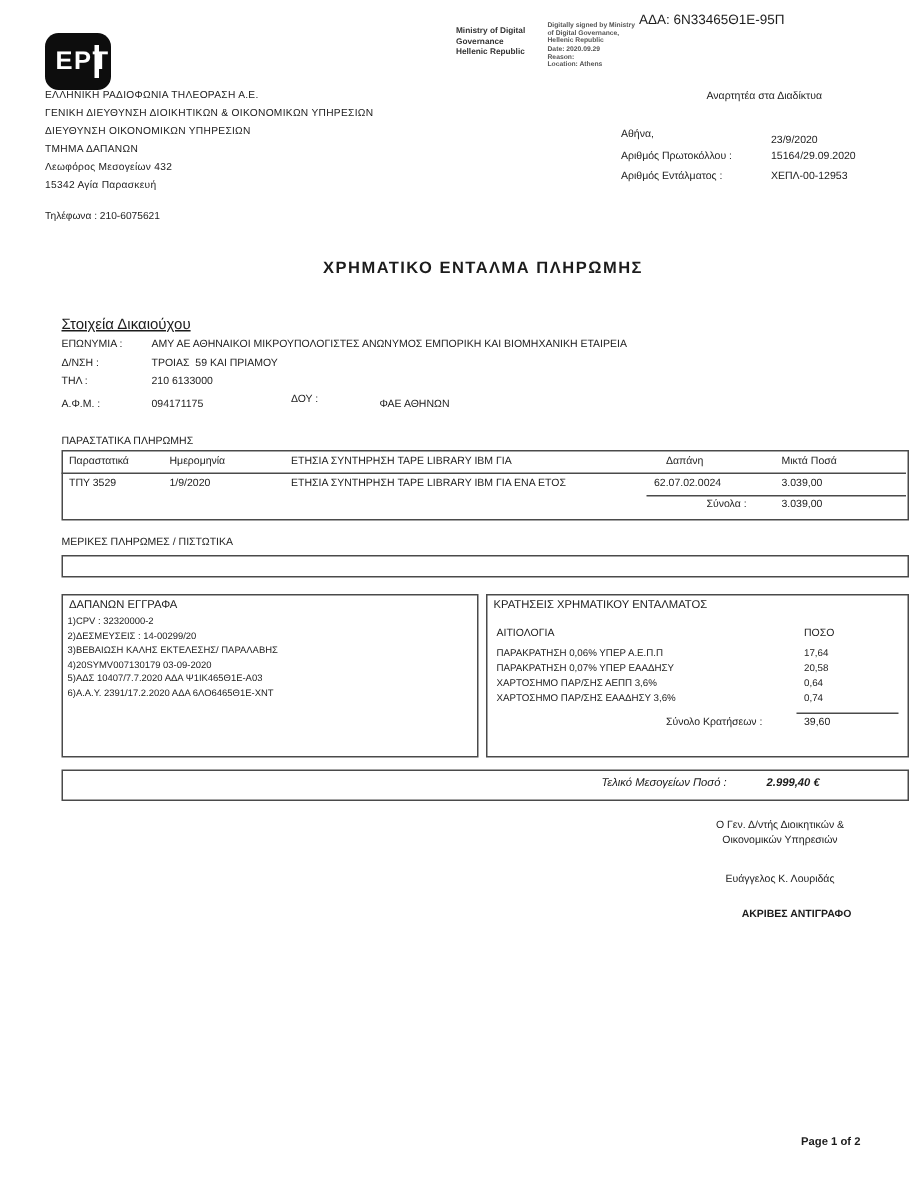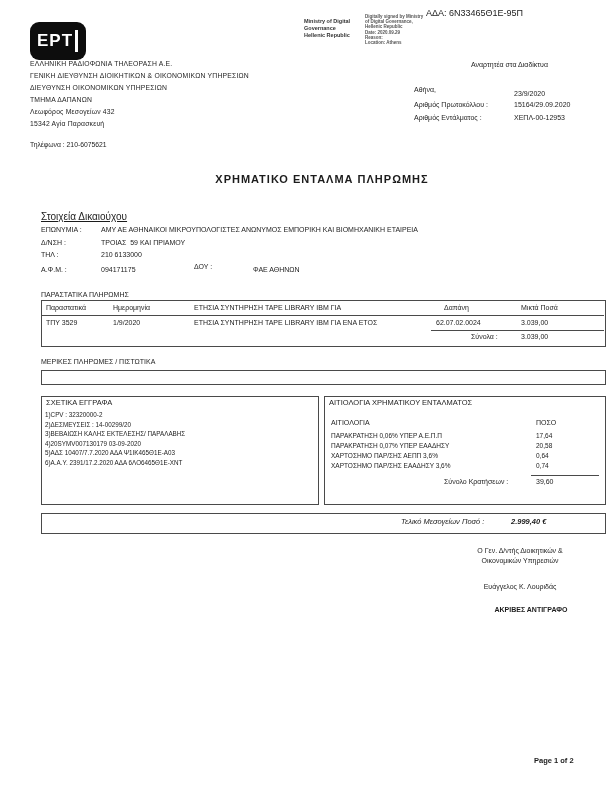--- a/index.html
+++ b/index.html
@@ -6,21 +6,21 @@
   .page{position:relative;width:612px;height:792px;background:#fff;
         font-family:"Liberation Sans",sans-serif;color:#1c1c1c;overflow:hidden;margin-left:16px;}
   .t{position:absolute;white-space:pre;font-size:7px;line-height:1.15;}
   .b{font-weight:bold;}
   .i{font-style:italic;}
   .r{text-align:left;}
   .c{text-align:center;}
   .u{text-decoration:underline;}
   .box{position:absolute;border:1px solid #4a4a4a;}
   .hl{position:absolute;border-top:1px solid #4a4a4a;height:0;}
-  .logo{position:absolute;left:14px;top:22px;width:56px;height:38px;background:#0d0d0d;border-radius:9px;}
+  .logo{position:absolute;left:14px;top:22px;width:44px;height:38px;background:#0d0d0d;border-radius:9px;}
   .logo-text{position:absolute;left:7px;top:9px;color:#fff;font-weight:bold;font-size:17px;letter-spacing:1px;}
   .logo-bar{position:absolute;right:8px;top:8px;width:3px;height:22px;background:#fff;}
   .ministry{position:absolute;left:288px;top:18px;font-size:5.5px;font-weight:bold;line-height:7px;color:#333;}
   .stamp{position:absolute;left:349px;top:14px;font-size:4.5px;line-height:5.2px;color:#555;font-weight:bold;}
   .org{position:absolute;left:14px;top:58px;font-size:6.8px;line-height:12px;letter-spacing:.2px;}
   .rel{position:absolute;left:29px;top:410px;font-size:6.3px;line-height:9.6px;}
 </style>
 </head>
 <body>
 
@@ -95,32 +95,32 @@
   <div class="t r" style="left:505px;top:319px;width:78px;">3.039,00</div>
 
   <div class="hl" style="left:415px;top:330px;width:173px;"></div>
   <div class="t" style="left:455px;top:333px;">Σύνολα :</div>
   <div class="t r" style="left:505px;top:333px;width:78px;">3.039,00</div>
 
   <div class="t" style="left:25px;top:358px;">ΜΕΡΙΚΕΣ ΠΛΗΡΩΜΕΣ / ΠΙΣΤΩΤΙΚΑ</div>
   <div class="box" style="left:25px;top:370px;width:563px;height:13px;"></div>
 
   <div class="box" style="left:25px;top:396px;width:276px;height:107px;"></div>
-  <div class="t" style="left:30px;top:399px;font-size:7.5px;">ΣΧΕΤΙΚΑ ΕΓΓΡΑΦΑ</div>
+  <div class="t" style="left:30px;top:399px;font-size:7.5px;">ΔΑΠΑΝΩΝ ΕΓΓΡΑΦΑ</div>
   <div class="rel">
     <div>1)CPV :  32320000-2</div>
     <div>2)ΔΕΣΜΕΥΣΕΙΣ :  14-00299/20</div>
     <div>3)ΒΕΒΑΙΩΣΗ ΚΑΛΗΣ ΕΚΤΕΛΕΣΗΣ/ ΠΑΡΑΛΑΒΗΣ</div>
     <div>4)20SYMV007130179    03-09-2020</div>
     <div>5)ΑΔΣ 10407/7.7.2020    ΑΔΑ Ψ1ΙΚ465Θ1Ε-Α03</div>
     <div>6)Α.Α.Υ. 2391/17.2.2020    ΑΔΑ 6ΛΟ6465Θ1Ε-ΧΝΤ</div>
   </div>
 
   <div class="box" style="left:308px;top:396px;width:280px;height:107px;"></div>
-  <div class="t" style="left:313px;top:399px;font-size:7.5px;">ΑΙΤΙΟΛΟΓΙΑ ΧΡΗΜΑΤΙΚΟΥ ΕΝΤΑΛΜΑΤΟΣ</div>
+  <div class="t" style="left:313px;top:399px;font-size:7.5px;">ΚΡΑΤΗΣΕΙΣ ΧΡΗΜΑΤΙΚΟΥ ΕΝΤΑΛΜΑΤΟΣ</div>
   <div class="t" style="left:315px;top:419px;">ΑΙΤΙΟΛΟΓΙΑ</div>
   <div class="t r" style="left:520px;top:419px;width:63px;">ΠΟΣΟ</div>
 
   <div class="t" style="left:315px;top:432px;font-size:6.5px;">ΠΑΡΑΚΡΑΤΗΣΗ 0,06% ΥΠΕΡ Α.Ε.Π.Π</div>
   <div class="t r" style="left:520px;top:432px;width:63px;font-size:6.5px;">17,64</div>
   <div class="t" style="left:315px;top:442px;font-size:6.5px;">ΠΑΡΑΚΡΑΤΗΣΗ 0,07% ΥΠΕΡ ΕΑΑΔΗΣΥ</div>
   <div class="t r" style="left:520px;top:442px;width:63px;font-size:6.5px;">20,58</div>
   <div class="t" style="left:315px;top:452px;font-size:6.5px;">ΧΑΡΤΟΣΗΜΟ ΠΑΡ/ΣΗΣ ΑΕΠΠ 3,6%</div>
   <div class="t r" style="left:520px;top:452px;width:63px;font-size:6.5px;">0,64</div>
   <div class="t" style="left:315px;top:462px;font-size:6.5px;">ΧΑΡΤΟΣΗΜΟ ΠΑΡ/ΣΗΣ ΕΑΑΔΗΣΥ 3,6%</div>

